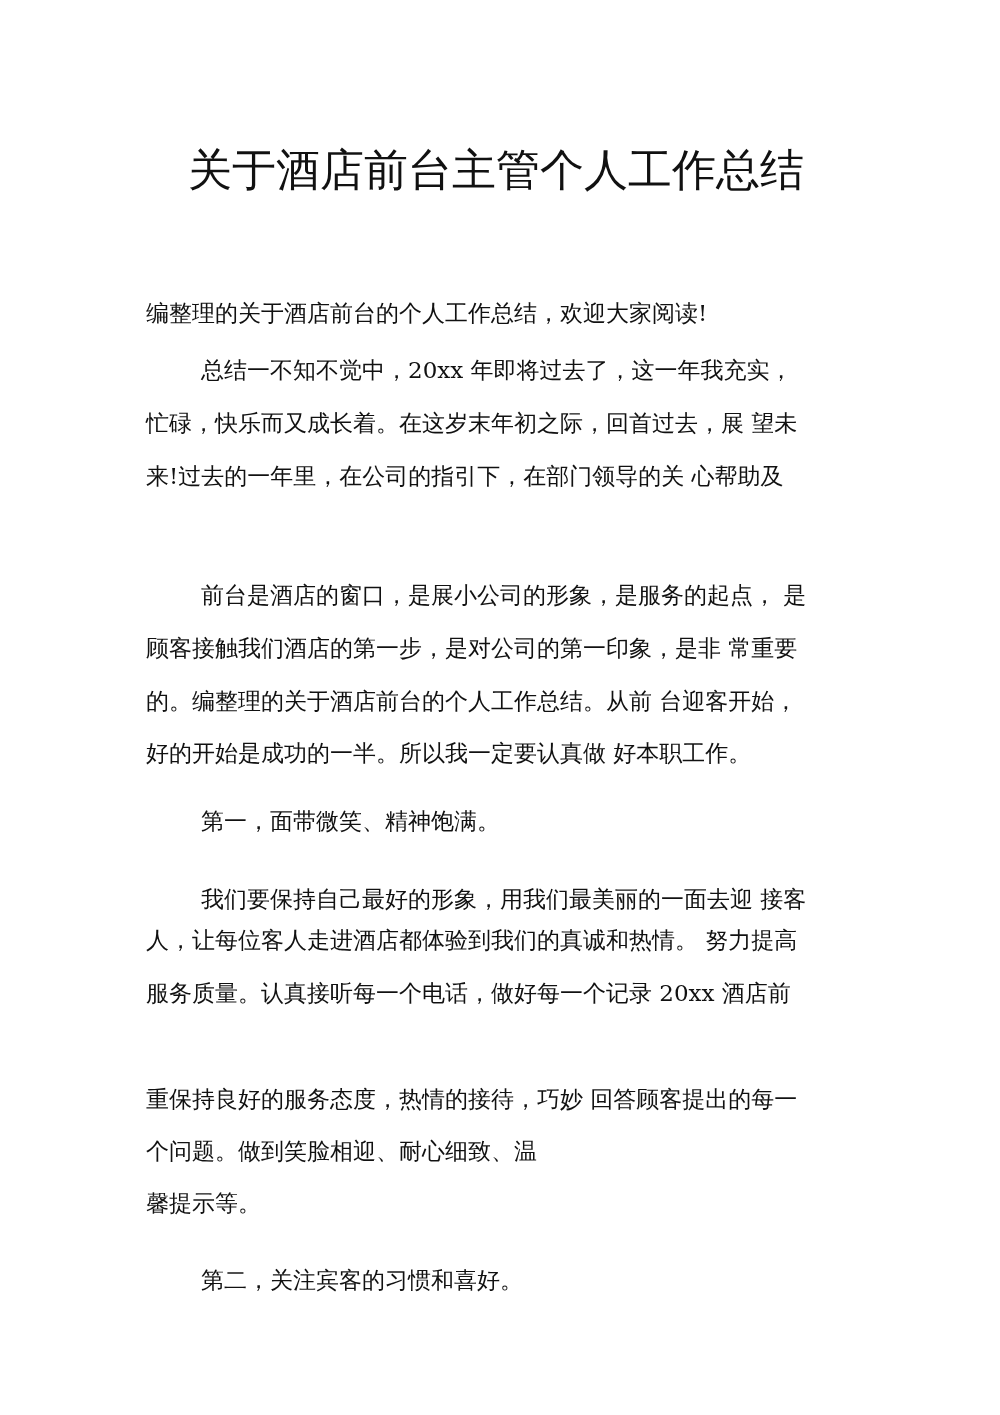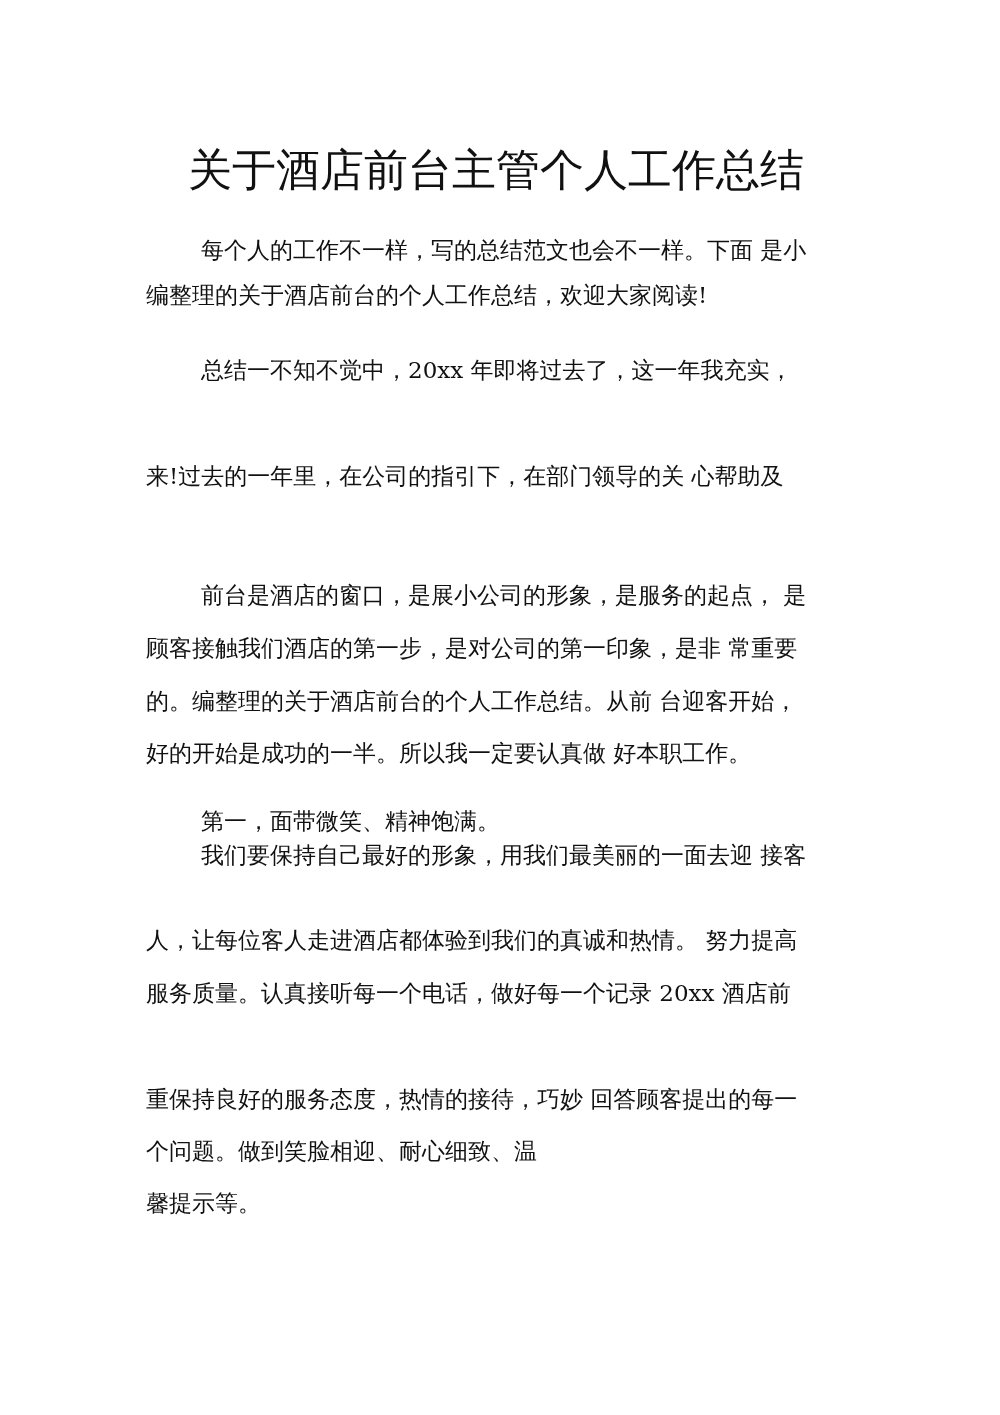--- a/index.html
+++ b/index.html
@@ -42,33 +42,34 @@
       margin: 0;
     }
     .line.indent { left: 201px; }
   </style>
 </head>
 <body>
 
 <div class="page">
   <h1 class="title">关于酒店前台主管个人工作总结</h1>
 
-  <p class="line indent" style="top:235px;">每个人的工作不一样，写的总结范文也会不一样。下面 是小</p>
-  <p class="line" style="top:280px;text-align:right;">编整理的关于酒店前台的个人工作总结，欢迎大家阅读!</p>
+  <p class="line" style="top:298px;text-align:right;">编整理的关于酒店前台的个人工作总结，欢迎大家阅读!</p>
 
   <p class="line indent" style="top:355px;">总结一不知不觉中，20xx 年即将过去了，这一年我充实，</p>
+  <p class="line" style="top:408px;">忙碌，快乐而又成长着。在这岁末年初之际，回首过去，展 望未</p>
   <p class="line" style="top:461px;">来!过去的一年里，在公司的指引下，在部门领导的关 心帮助及</p>
 
   <p class="line indent" style="top:580px;">前台是酒店的窗口，是展小公司的形象，是服务的起点， 是</p>
   <p class="line" style="top:633px;">顾客接触我们酒店的第一步，是对公司的第一印象，是非 常重要</p>
   <p class="line" style="top:686px;">的。编整理的关于酒店前台的个人工作总结。从前 台迎客开始，</p>
   <p class="line indent" style="top:806px;">第一，面带微笑、精神饱满。</p>
 
   <p class="line" style="top:738px;">好的开始是成功的一半。所以我一定要认真做 好本职工作。</p>
 
-  <p class="line indent" style="top:840px;text-align:right;">我们要保持自己最好的形象，用我们最美丽的一面去迎 接客</p>
+  <p class="line indent" style="top:884px;text-align:right;">我们要保持自己最好的形象，用我们最美丽的一面去迎 接客</p>
   <p class="line" style="top:925px;">人，让每位客人走进酒店都体验到我们的真诚和热情。 努力提高</p>
   <p class="line" style="top:978px;">服务质量。认真接听每一个电话，做好每一个记录 20xx 酒店前</p>
   <p class="line" style="top:1084px;">重保持良好的服务态度，热情的接待，巧妙 回答顾客提出的每一</p>
   <p class="line" style="top:1136px;">个问题。做到笑脸相迎、耐心细致、温</p>
   <p class="line" style="top:1188px;">馨提示等。</p>
 
+  <p class="line indent" style="top:1265px;">第二，关注宾客的习惯和喜好。</p>
 </div>
 
 </body></html>

